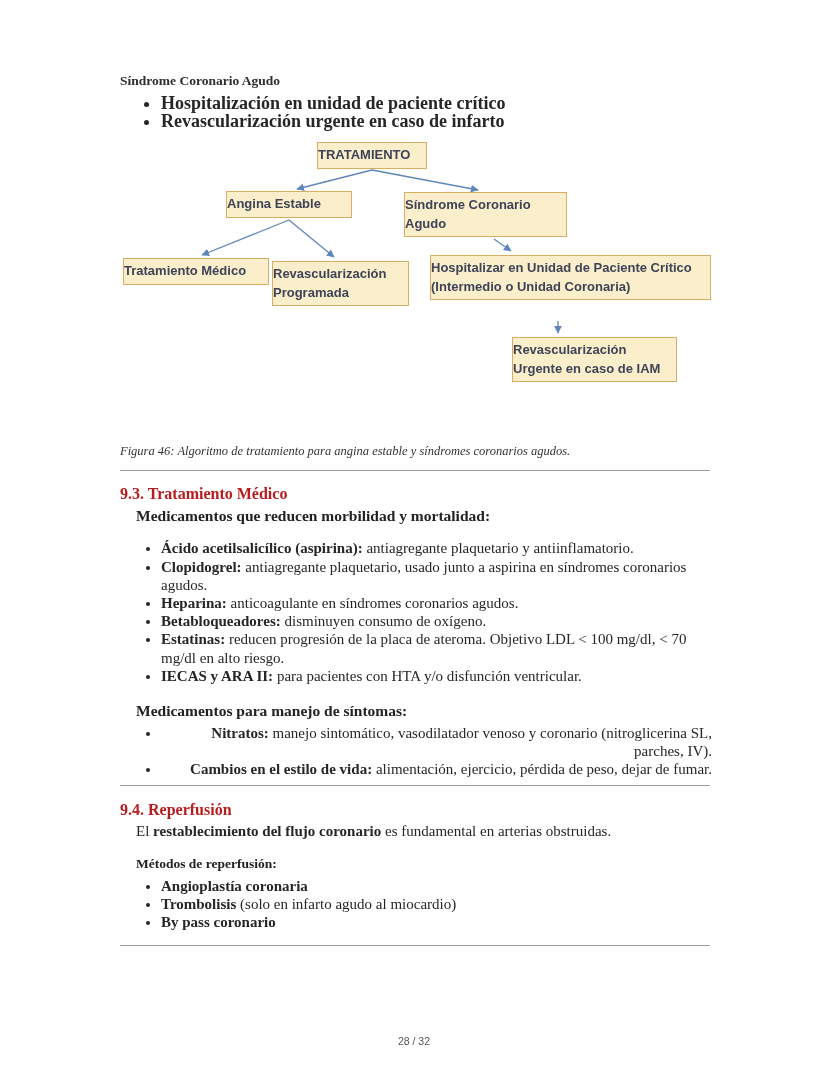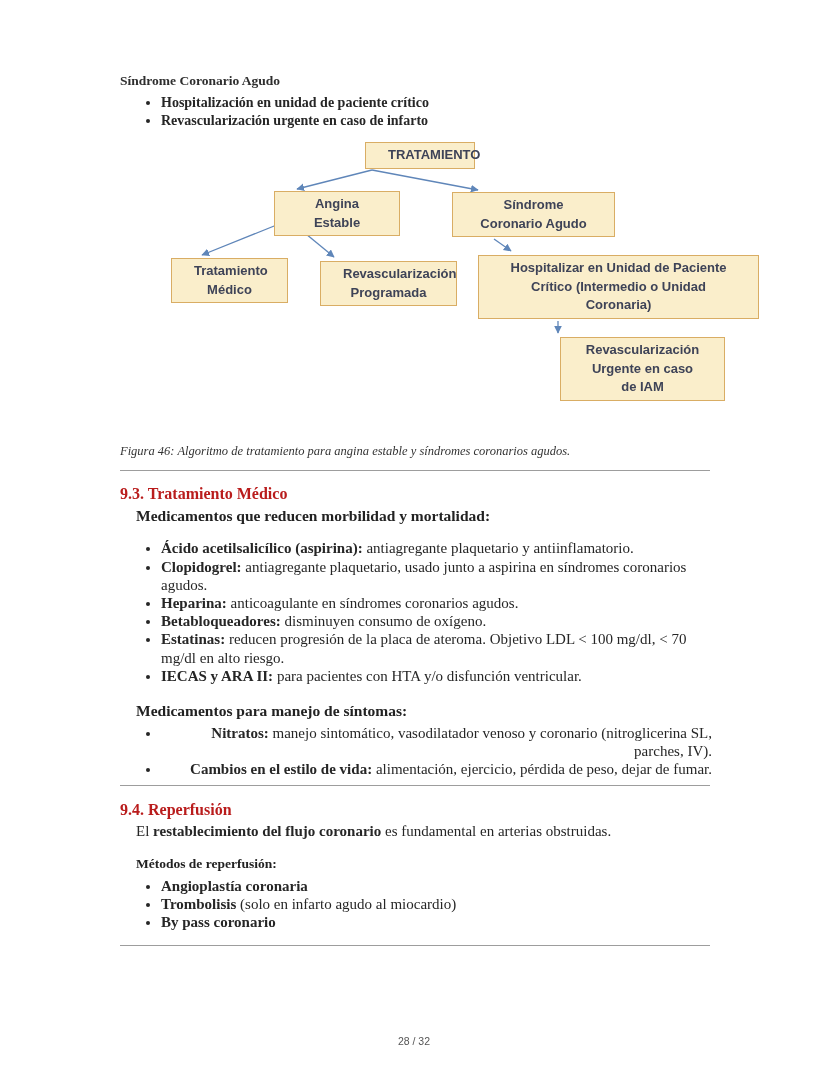--- a/index.html
+++ b/index.html
@@ -12,41 +12,41 @@
     overflow:hidden;
   }
   .content {
     position:absolute; left:120px; top:0; width:592px;
     padding-top:73px;
   }
   .intro-heading {
     margin:0; font-size:13.5px; font-weight:bold; color:#2e2e2e;
   }
   ul { margin:0; padding-left:41px; list-style:disc outside; }
-  .intro-list { margin-top:5px; font-weight:bold; font-size:14px; }
+  .intro-list { margin-top:5px; font-weight:bold; font-size:18px; }
   .intro-list li, .body-list li { line-height:18.2px; }
   .body-list { font-size:15px; }
   .body-list b { font-weight:bold; }
 
   
   .flowchart { position:relative; margin-top:10px; height:272px; width:600px; }
   .fc-arrows { position:absolute; left:0; top:0; width:600px; height:272px; }
   .node {
     position:absolute; box-sizing:border-box;
     background:var(--box-fill,#faeecb);
     border:1.6px solid var(--box-border,#d9ad64);
     color:var(--box-text,#3e4357);
     font-family:"Liberation Sans", sans-serif;
     font-weight:bold; font-size:13px; line-height:1.42;
-    text-align:center; padding:3px 22px;margin-left:48px;
+    text-align:left; padding:3px 0;
   }
   .n-tratamiento { left:197px; top:2px;   width:110px; }
   .n-angina      { left:106px; top:51px;  width:126px; }
   .n-sca         { left:284px; top:52px;  width:163px; }
-  .n-tmedico     { left:3px;   top:118px; width:117px; }
+  .n-tmedico     { left:3px;   top:118px; width:146px; }
   .n-revprog     { left:152px; top:121px; width:137px; }
   .n-hosp        { left:310px; top:115px; width:281px; }
   .n-revurg      { left:392px; top:197px; width:165px; }
 
   .caption { margin:32px 0 0; font-size:12.5px; font-style:italic; color:#333; }
   hr.divider {
     border:none; border-top:1.6px solid #9d9d9d;
     margin:11px 0 0; width:590px;
   }
   h3.sec-title { margin:14px 0 0; font-size:16px; font-weight:bold; color:#b91c1c; }

